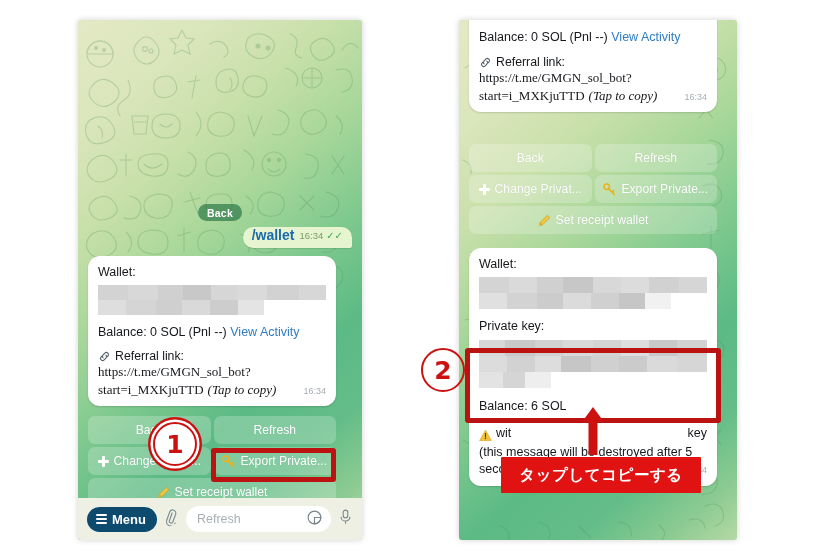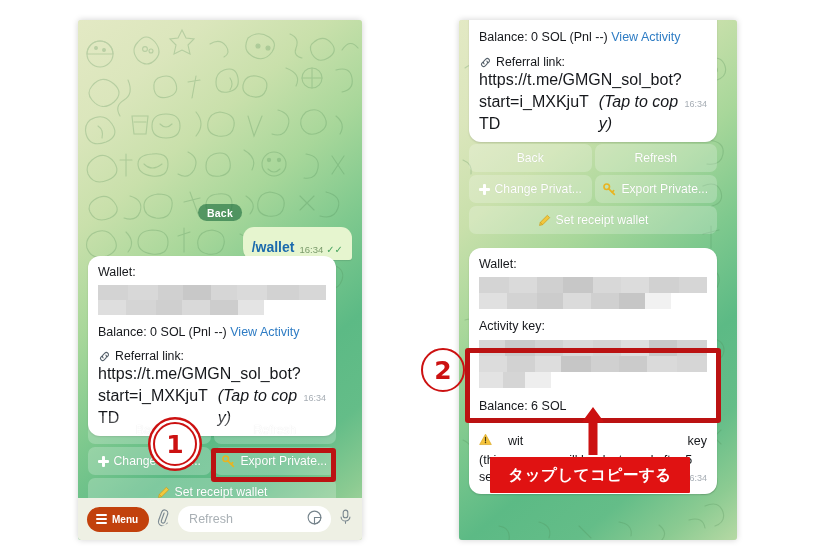--- a/index.html
+++ b/index.html
@@ -43,42 +43,42 @@
     color: #ffffff;
     font-size: 10.5px; font-weight: 600;
     padding: 2.5px 9px; border-radius: 10px;
     letter-spacing: .2px;
   }
 
   .outbubble {
     position: absolute;
     background: #e6f5cf;
     border-radius: 11px 11px 3px 11px;
-    padding: 12px 9px 5px 9px;
-    display: flex; align-items: flex-end; gap: 5px;
+    padding: 0 9px 5px 9px;
+    display: flex; align-items: center; gap: 5px;
     box-shadow: 0 1px 1px rgba(0,0,0,.10);
   }
   .outbubble .cmd { color:#1a6aad; font-size:14px; font-weight:600; }
   .outbubble .tm  { color:#7a9b6b; font-size:9.5px; }
   .outbubble .tick { color:#45a35d; font-size:10px; margin-left:-2px; }
 
   
   .card {
     position: absolute;
     background: #ffffff;
     border-radius: 12px;
     box-shadow: 0 1px 2px rgba(0,0,0,.14);
     padding: 8px 10px 7px 10px;
   }
   .card .lbl { font-size: 12.5px; color:#16181c; line-height: 1.35; }
   .card .bal { font-size: 12.5px; color:#16181c; line-height: 1.45; }
   .card .link { color:#2e7cc4; }
   .card .mono {
-    font-family: Liberation Sans, sans-serif;
-    font-size: 16px; color:#16181c; line-height: 1.38;
+    font-family: Liberation Serif, serif;
+    font-size: 13px; color:#16181c; line-height: 1.38;
     word-break: break-all;
   }
   .card .refrow { font-size: 12.3px; color:#16181c; display:flex; align-items:center; gap:4px; }
   .card .ital { font-style: italic; }
   .card .stamp { font-size: 9px; color:#a6adb4; }
 
   
   .redact { display:block; width:100%; }
   .redact svg { display:block; width:100%; height:100%; }
 
@@ -110,24 +110,24 @@
   .pencilicon { width:13px; height:13px; display:block; }
 
   
   .composer {
     position:absolute; left:0; right:0; bottom:0; height:42px;
     background:#eef0e4;
     display:flex; align-items:center; gap:7px;
     padding: 0 9px;
   }
   .menubtn {
-    background:#c2410c; color:#fff; border-radius:14px;
+    background:#0c4a6e; color:#fff; border-radius:14px;
     height:25px; padding:0 11px 0 9px;
     display:flex; align-items:center; gap:5px;
-    font-size:10px; font-weight:600;
+    font-size:13px; font-weight:600;
   }
   .hamb { display:inline-flex; flex-direction:column; gap:2.2px; }
   .hamb i { display:block; width:11px; height:1.8px; background:#fff; border-radius:1px; }
   .clip { color:#7c8a92; font-size:16px; transform: rotate(-25deg); }
   .msgfield {
     flex:1 1 auto; background:#fff; border-radius:14px; height:26px;
     display:flex; align-items:center; justify-content:space-between;
     padding: 0 9px 0 11px;
   }
   .msgfield .ph { color:#a9b0b5; font-size:12.5px; }
@@ -492,21 +492,21 @@
             <rect x="0" y="16" width="28" height="16" fill="#e0e0e0"></rect>
               <rect x="28" y="16" width="30" height="16" fill="#d3d3d3"></rect>
             <rect x="58" y="16" width="26" height="16" fill="#cccccc"></rect>
               <rect x="84" y="16" width="28" height="16" fill="#dbdbdb"></rect>
             <rect x="112" y="16" width="28" height="16" fill="#d0d0d0"></rect>
               <rect x="140" y="16" width="26" height="16" fill="#c6c6c6"></rect>
             <rect x="166" y="16" width="26" height="16" fill="#f1f1f1"></rect>
               <rect x="192" y="16" width="36" height="16" fill="#ffffff"></rect>
           </svg>
         </div>
-        <div class="lbl">Activity key:</div>
+        <div class="lbl">Private key:</div>
         <div class="redact" style="height:48px; margin:5px 0 9px 0;">
           <svg viewBox="0 0 228 48" preserveAspectRatio="none" xmlns="http://www.w3.org/2000/svg">
             <rect x="0" y="0" width="26" height="16" fill="#d7d7d7"></rect>
               <rect x="26" y="0" width="30" height="16" fill="#c9c9c9"></rect>
             <rect x="56" y="0" width="28" height="16" fill="#d1d1d1"></rect>
               <rect x="84" y="0" width="30" height="16" fill="#d9d9d9"></rect>
             <rect x="114" y="0" width="28" height="16" fill="#d4d4d4"></rect>
               <rect x="142" y="0" width="28" height="16" fill="#dedede"></rect>
             <rect x="170" y="0" width="28" height="16" fill="#c8c8c8"></rect>
               <rect x="198" y="0" width="30" height="16" fill="#d2d2d2"></rect>
@@ -518,21 +518,21 @@
               <rect x="140" y="16" width="28" height="16" fill="#cbcbcb"></rect>
             <rect x="168" y="16" width="30" height="16" fill="#dadada"></rect>
               <rect x="198" y="16" width="30" height="16" fill="#d6d6d6"></rect>
             <rect x="0" y="32" width="24" height="16" fill="#e3e3e3"></rect>
               <rect x="24" y="32" width="22" height="16" fill="#d5d5d5"></rect>
             <rect x="46" y="32" width="26" height="16" fill="#eeeeee"></rect>
               <rect x="72" y="32" width="156" height="16" fill="#ffffff"></rect>
           </svg>
         </div>
         <div class="bal">Balance: 6 SOL</div>
-        <div style="display:flex; align-items:flex-start; gap:16px; margin-top:18px;">
+        <div style="display:flex; align-items:flex-end; gap:4px; margin-top:10px;">
           <svg width="13" height="13" viewBox="0 0 16 16" xmlns="http://www.w3.org/2000/svg">
             <path d="M8 1.4 L15.2 14.2 H0.8 Z" fill="#f5c33b" stroke="#d9a51e" stroke-width=".8" stroke-linejoin="round"></path>
             <path d="M8 5.4 v4.4" stroke="#4a3b10" stroke-width="1.4" stroke-linecap="round"></path>
             <circle cx="8" cy="11.8" r=".95" fill="#4a3b10"></circle>
           </svg>
           <span class="lbl">wit</span>
           <span class="lbl" style="margin-left:auto;">key</span>
         </div>
         <div class="lbl" style="margin-top:2px;">(this message will be destroyed after 5</div>
         <div style="display:flex; align-items:baseline;">
@@ -542,21 +542,21 @@
       </div>
 
       <div class="hl-box" id="hl-pk" style="left:6px; top:328px; width:256px; height:75px;"></div>
 
       <div class="arrow-up" style="left:121px; top:385px;">
         <svg width="26" height="52" viewBox="0 0 26 52" xmlns="http://www.w3.org/2000/svg">
           <path d="M13 2 L24 17 H17.5 V50 H8.5 V17 H2 Z" fill="#cc1111"></path>
         </svg>
       </div>
 
-      <div class="callout" style="left:31px; top:437px; width:200px; height:36px;">
+      <div class="callout" style="left:42px; top:437px; width:200px; height:36px;">
         <span>タップしてコピーする</span>
       </div>
     </div>
   </div>
 
   <div class="badge-num" id="marker-2" style="left:421px; top:348px;">
     <span>2</span>
   </div>
 
 </div>

